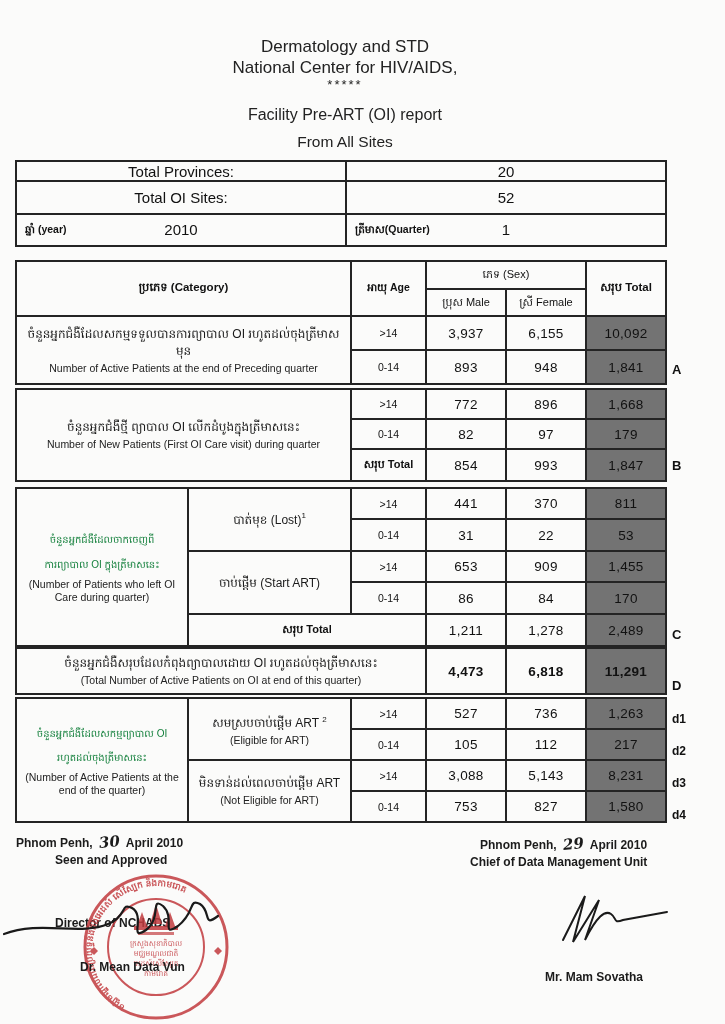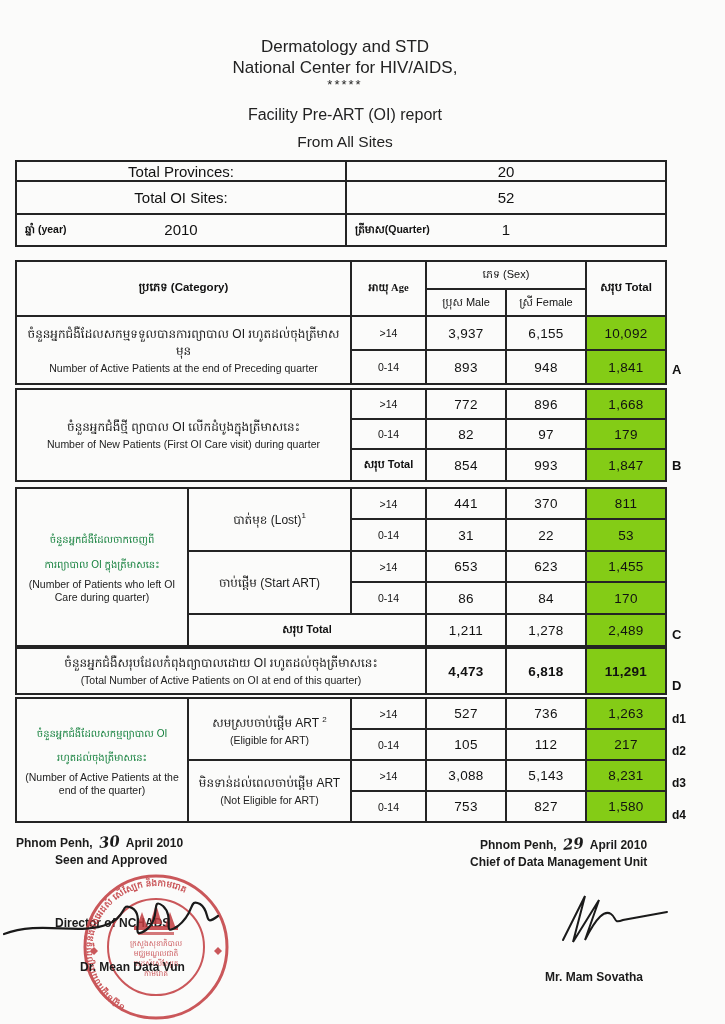--- a/index.html
+++ b/index.html
@@ -22,21 +22,21 @@
   
   table.t { border-collapse:collapse; table-layout:fixed; }
   table.t td { border:2px solid #242424; padding:0 3px; text-align:center; vertical-align:middle; color:#111; overflow:hidden; }
   .big { font-size:15px; }
   .num { font-size:13.5px; letter-spacing:.3px; }
   .agev { font-size:10.5px; }
   .cat { text-align:left; padding:3px 8px; }
   .km { font-size:12px; line-height:17px; color:#1a1a1a; }
   .km2 { font-size:10px; line-height:19px; color:#15803d; }
   .en { font-size:10.5px; line-height:13px; margin-top:2px; color:#222; }
-  .shade { background:#84cc16; }
+  .shade { background:#737373; }
   .totlbl { font-weight:bold; font-size:11px; }
   .colhead { font-weight:bold; font-size:11.5px; }
   .bold { font-weight:bold; }
   .rel { position:relative; }
   .corner-label { position:absolute; left:8px; top:50%; transform:translateY(-50%); font-size:10.5px; text-align:left;font-weight:bold; }
 
   
   .marker { position:absolute; left:672px; font-weight:bold; font-size:13px; color:#111; }
   .marker.small { font-size:12px; }
 
@@ -93,21 +93,21 @@
       <colgroup>
           <col style="width:335px">
           <col style="width:75px">
           <col style="width:80px">
           <col style="width:80px">
           <col style="width:80px">
         </colgroup>
       <tbody>
           <tr style="height:28px;">
         <td rowspan="2" class="colhead">ប្រភេទ (Category)</td>
-        <td rowspan="2" class="colhead" style="font-size:10.5px;font-family:Liberation Serif, serif;">អាយុ Age</td>
+        <td rowspan="2" class="colhead" style="font-size:10.5px;">អាយុ Age</td>
         <td colspan="2" style="font-size:11px;">ភេទ (Sex)</td>
         <td rowspan="2" class="colhead">សរុប Total</td>
       </tr>
       <tr style="height:27px;">
         <td style="font-size:11px;">ប្រុស Male</td>
         <td style="font-size:11px;">ស្រី Female</td>
       </tr>
     </tbody>
       </table>
   </div>
@@ -210,21 +210,21 @@
         <td class="num">31</td>
         <td class="num">22</td>
         <td class="num shade">53</td>
       </tr>
       <tr style="height:31px;">
         <td rowspan="2" class="cat">
           <span class="km">ចាប់ផ្ដើម (Start ART)</span>
         </td>
         <td class="agev">&gt;14</td>
         <td class="num">653</td>
-        <td class="num">623</td>
+        <td class="num">909</td>
         <td class="num shade">1,455</td>
       </tr>
       <tr style="height:32px;">
         <td class="agev">0-14</td>
         <td class="num">86</td>
         <td class="num">84</td>
         <td class="num shade">170</td>
       </tr>
       <tr style="height:32px;">
         <td colspan="2" class="totlbl">សរុប Total</td>

